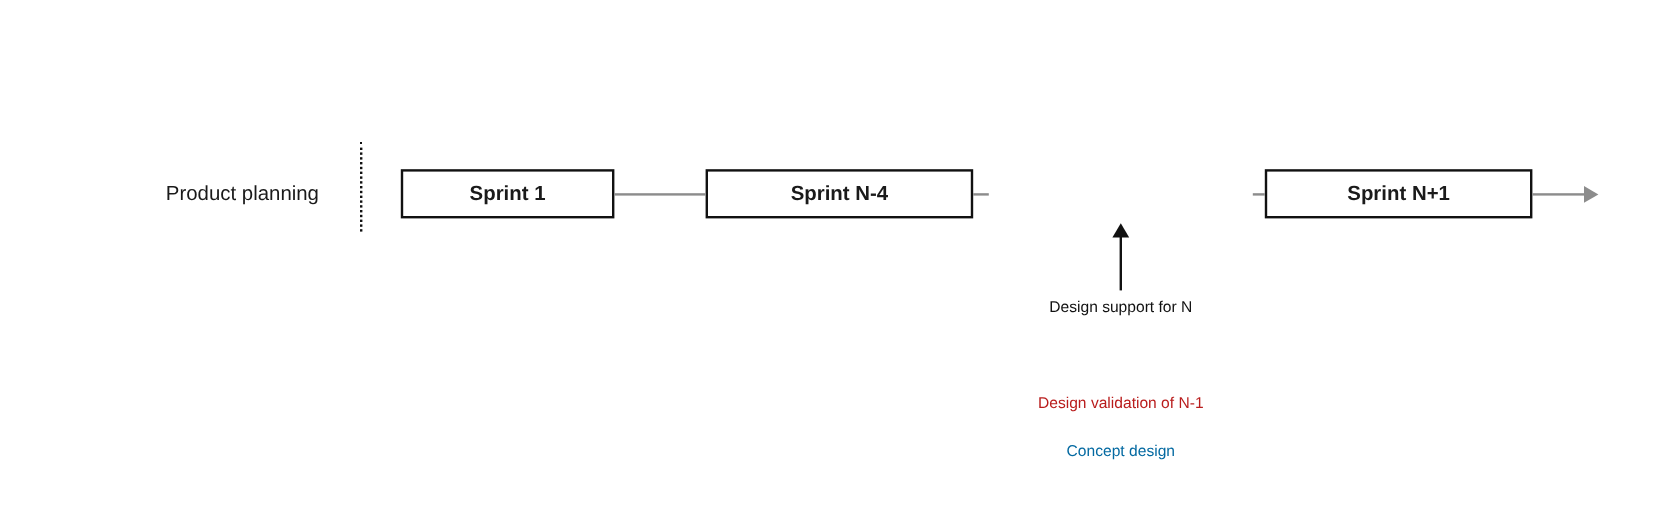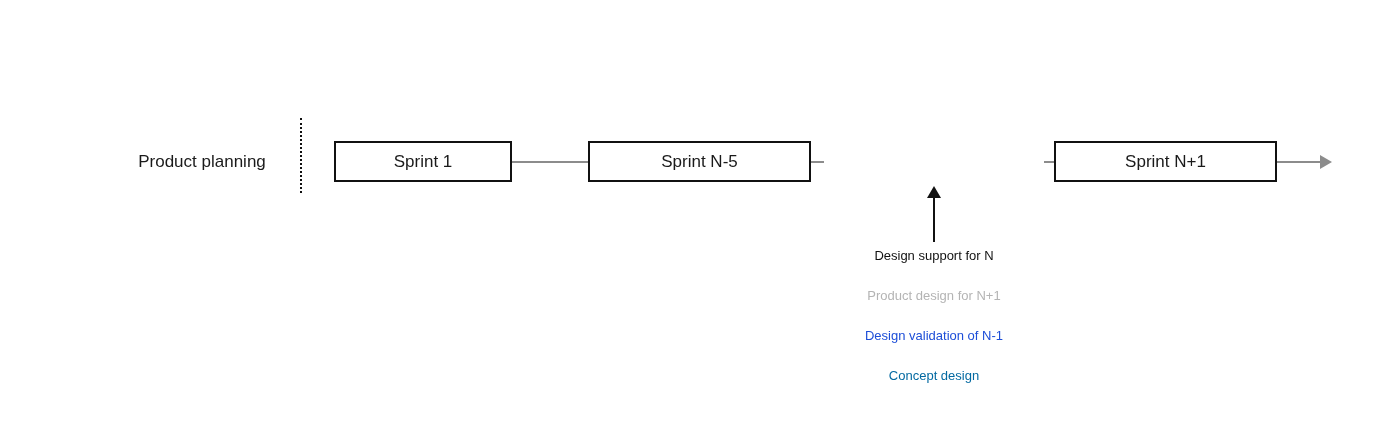--- a/index.html
+++ b/index.html
@@ -50,20 +50,21 @@
   .sprint-box {
     position: absolute;
     top: 141px;
     height: 41px;
     box-sizing: border-box;
     border: 2px solid #111111;
     background: #ffffff;
     display: flex;
     align-items: center;
     justify-content: center;
+    font-weight: bold;
   }
   .sprint-box .sprint-label {
     font-size: 17px;
     line-height: 20px;
     color: #1a1a1a;
     white-space: nowrap;
   }
   #sprint-box-1   { left: 300px;  width: 178px; }
   #sprint-box-n-1 { left: 554px;  width: 223px; }
   #sprint-box-n   { left: 790px;  width: 220px; }
@@ -125,53 +126,52 @@
     position: absolute;
     left: 700px;
     width: 400px;
     text-align: center;
     font-size: 13px;
     line-height: 21px;
     white-space: nowrap;
   }
   #callout-line-0 { top: 245px; color: #111111; }
   #callout-line-1 { top: 285px; color: #b4b4b4; }
-  #callout-line-2 { top: 325px; color: #1d4ed8; }
+  #callout-line-2 { top: 325px; color: #b91c1c; }
   #callout-line-3 { top: 365px; color: #0369a1; }
 </style>
 </head>
 <body>
 
 <div id="diagram-canvas">
 
   <div class="lane-label">Product planning</div>
 
   <div class="lane-divider"></div>
 
   <div class="sprint-box" id="sprint-box-1">
     <span class="sprint-label">Sprint 1</span>
   </div>
 
   <div class="sprint-box" id="sprint-box-n-1">
-    <span class="sprint-label">Sprint N-5</span>
+    <span class="sprint-label">Sprint N-4</span>
   </div>
 
 
   <div class="sprint-box" id="sprint-box-n1">
     <span class="sprint-label">Sprint N+1</span>
   </div>
 
   <div class="connector" id="connector-1-to-n-1"></div>
   <div class="connector" id="connector-n-1-to-n"></div>
   <div class="connector" id="connector-n-to-n1"></div>
 
   <div id="timeline-arrow-shaft"></div>
   <div id="timeline-arrow-head"></div>
 
   <div id="callout-arrow-shaft"></div>
   <div id="callout-arrow-head"></div>
 
   <div class="callout-line" id="callout-line-0">Design support for N</div>
-  <div class="callout-line" id="callout-line-1">Product design for N+1</div>
   <div class="callout-line" id="callout-line-2">Design validation of N-1</div>
   <div class="callout-line" id="callout-line-3">Concept design</div>
 
 </div>
 
 </body></html>

